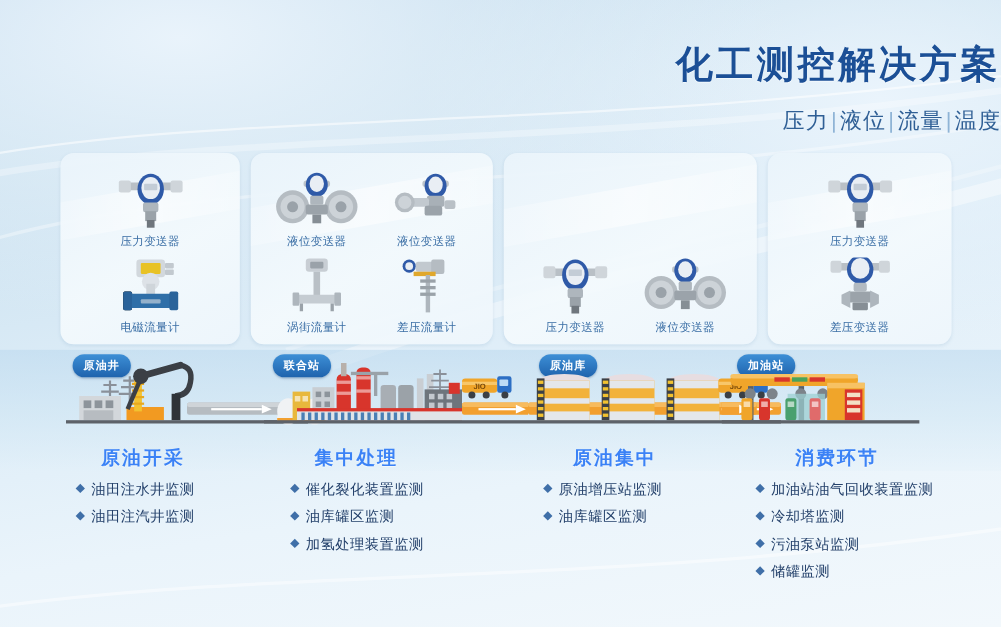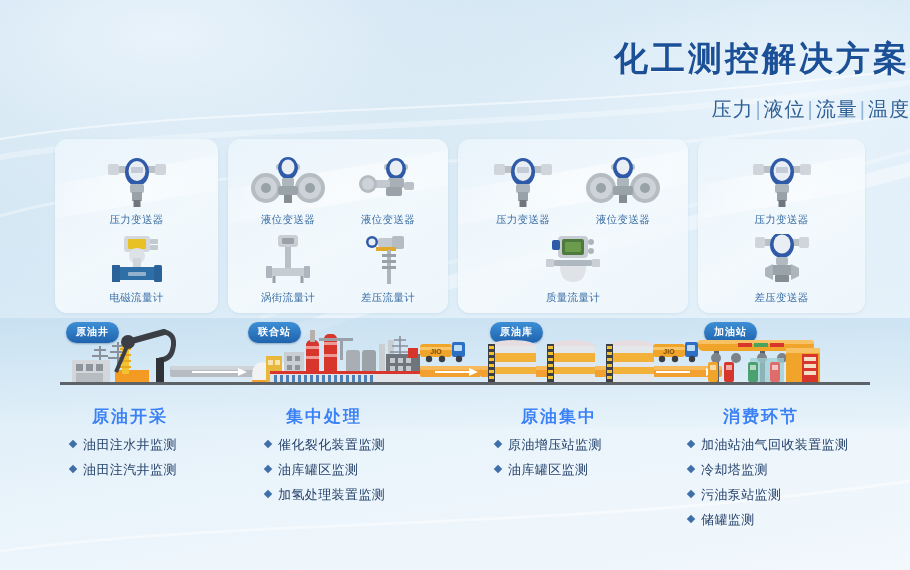--- a/index.html
+++ b/index.html
@@ -266,39 +266,20 @@
             <circle cx="62" cy="32" r="5" fill="#9aa2a9"></circle>
             <rect x="28" y="8" width="24" height="6" rx="2.5" fill="#bdc4ca"></rect>
             <ellipse cx="40" cy="12" rx="10" ry="11" fill="#2f5aa8"></ellipse>
             <ellipse cx="40" cy="11" rx="6.5" ry="7.5" fill="#e9eef4"></ellipse>
             <rect x="34" y="22" width="12" height="8" rx="1.5" fill="#aeb6bd"></rect>
             <rect x="30" y="30" width="20" height="9" rx="2" fill="#9ba3aa"></rect>
             <rect x="36" y="39" width="8" height="8" fill="#868e95"></rect>
           </svg>
         </div>
         <div class="plabel">液位变送器</div>
-      </div>
-    </div>
-    <div class="card-row center-one">
-      <div class="prod">
-        <div class="art">
-          <svg width="70" height="52" viewBox="0 0 70 52">
-            <rect x="20" y="2" width="30" height="22" rx="4" fill="#c6ccd2"></rect>
-            <rect x="24" y="5" width="22" height="16" rx="2" fill="#4e7a3e"></rect>
-            <rect x="27" y="8" width="16" height="10" rx="1" fill="#6b9b4c"></rect>
-            <rect x="14" y="6" width="8" height="10" rx="2" fill="#2f5aa8"></rect>
-            <circle cx="53" cy="8" r="3" fill="#aeb6bd"></circle>
-            <circle cx="53" cy="17" r="3" fill="#aeb6bd"></circle>
-            <rect x="16" y="26" width="38" height="6" rx="1" fill="#b0b8bf"></rect>
-            <rect x="8" y="25" width="8" height="8" rx="1" fill="#c9cfd5"></rect>
-            <rect x="54" y="25" width="8" height="8" rx="1" fill="#c9cfd5"></rect>
-            <path d="M22 32 q0 16 13 16 q13 0 13 -16 z" fill="#dfe3e7"></path>
-          </svg>
-        </div>
-        <div class="plabel">质量流量计</div>
       </div>
     </div>
   </div>
 
   <div class="card w4">
     <div class="card-row center-one">
       <div class="prod">
         <div class="art">
           <svg width="66" height="52" viewBox="0 0 66 52">
             <rect x="6" y="10" width="54" height="7" rx="3" fill="#b9c0c6"></rect>
@@ -534,21 +515,21 @@
         <text x="189" y="36" font-size="7" font-weight="bold" fill="#7a4a0a" text-anchor="middle" font-family="Liberation Sans, sans-serif">JIO</text>
         <rect x="205" y="24" width="13" height="15" rx="2" fill="#2d6fc4"></rect>
         <rect x="207" y="27" width="8" height="6" rx="1" fill="#bfdcf5"></rect>
         <circle cx="182" cy="41" r="3.2" fill="#3a3f45"></circle>
         <circle cx="195" cy="41" r="3.2" fill="#3a3f45"></circle>
         <circle cx="212" cy="41" r="3.2" fill="#3a3f45"></circle>
       </g>
     </svg>
   </div>
 
-  <div class="stage" style="left:690px; bottom:0; width:180px; height:110px;">
+  <div class="stage" style="left:656px; bottom:0; width:180px; height:110px;">
     <div class="badge" style="left:14px; top:4px;">加油站</div>
     <svg width="180" height="110" viewBox="0 0 180 110" style="position:absolute;left:0;bottom:0;">
 
       <rect x="-10" y="48" width="42" height="11" rx="2" fill="#f2a030"></rect>
       <rect x="-10" y="48" width="42" height="4" rx="2" fill="#f7bb5e"></rect>
       <path d="M16 50 l9 4 l-9 4 z" fill="#fff"></path>
 
       <rect x="8" y="22" width="116" height="11" rx="5" fill="#f0a52a"></rect>
       <rect x="8" y="22" width="116" height="4" rx="3" fill="#f7c264"></rect>
       <rect x="48" y="25" width="14" height="4" fill="#d8352c"></rect>

